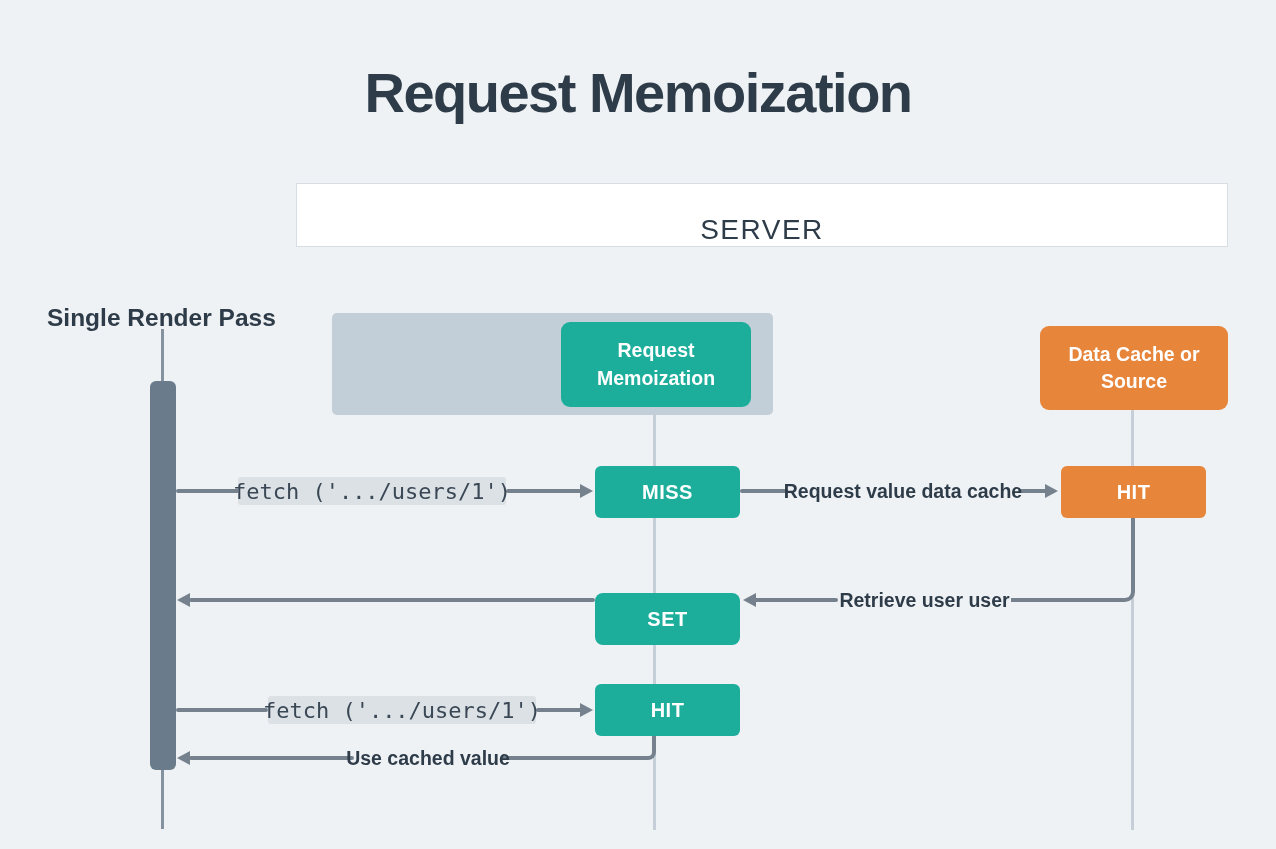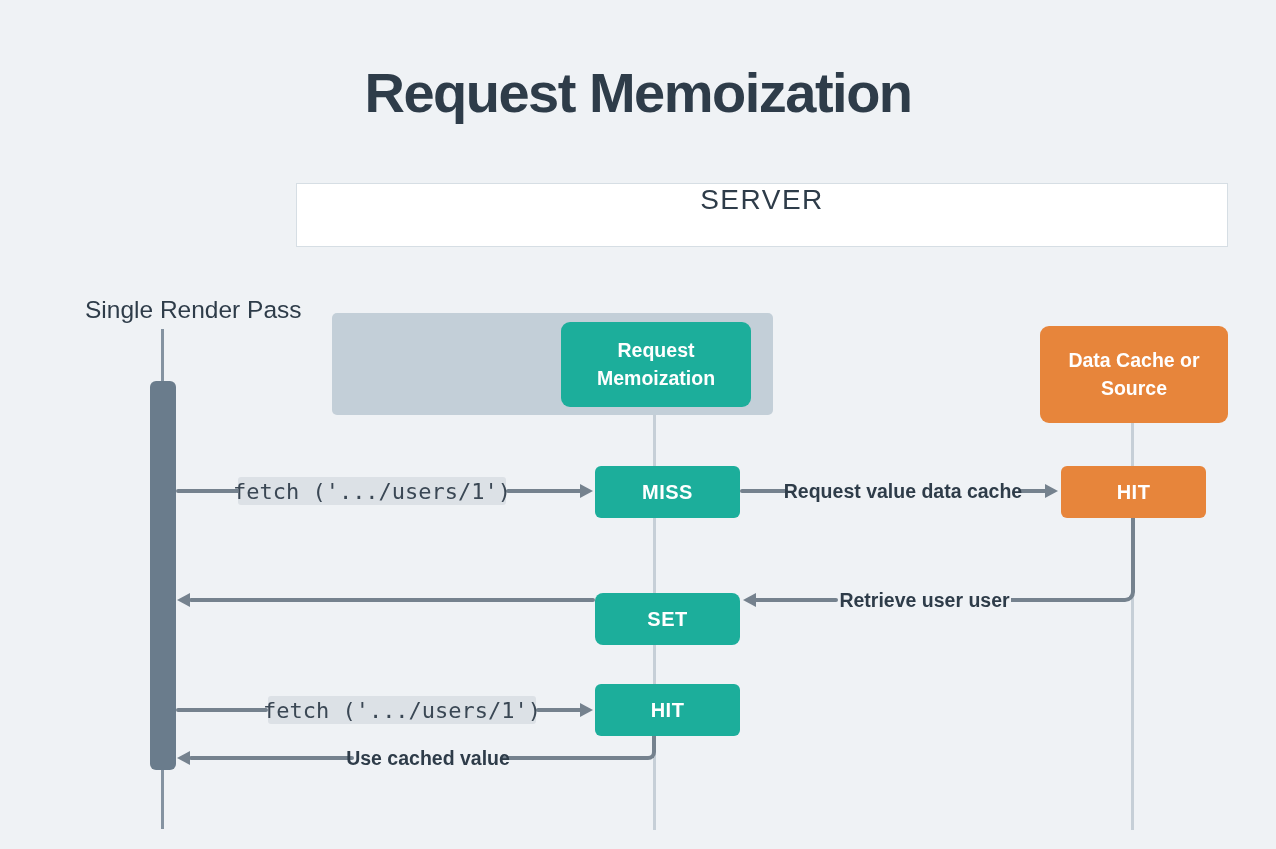--- a/index.html
+++ b/index.html
@@ -25,36 +25,35 @@
     color:#2E3C49;
     margin:0;
   }
   .server-box{
     position:absolute;
     left:296px; top:183px;
     width:932px; height:64px;
     background:#FFFFFF;
     border:1.5px solid #D6DEE4;
     box-sizing:border-box;
-    display:flex; align-items:flex-start; justify-content:center;
+    display:flex; align-items:flex-end; justify-content:center;
   }
   .server-box span{
     font-size:28px;
     font-weight:500;
     letter-spacing:1.5px;
     color:#2E3C49;
   }
   .srp-label{
     position:absolute;
-    left:47px; top:296px;
+    left:47px; top:304px;
     font-size:24.5px;
-    font-weight:400;
+    font-weight:700;
     color:#2E3C49;
     white-space:nowrap;
-    margin-left:38px;
   }
   
   .vline{position:absolute; width:3px; z-index:1;}
   .vline.dark{background:#8593A1;}
   .vline.light{background:#C6CFD7;}
   .actor-bar{
     position:absolute;
     left:150px; top:381px;
     width:26px; height:389px;
     background:#6A7C8C;
@@ -147,21 +146,21 @@
   <div class="actor-bar"></div>
   <div class="vline dark" style="left:161px; top:769px; height:60px;"></div>
 
   <div class="vline light" style="left:653px; top:407px; height:423px;"></div>
   <div class="vline light" style="left:1131px; top:409px; height:421px;"></div>
 
   <div class="panel"></div>
   <div class="panel-label">Render Process</div>
   <div class="node teal big" style="left:561px; top:322px;">Request Memoization</div>
 
-  <div class="node orange big" style="left:1040px; top:326px; width:188px; height:97px;">Data Cache or Source</div>
+  <div class="node orange big" style="left:1040px; top:326px; width:188px; height:84px;">Data Cache or Source</div>
 
   <div class="hline" style="left:176px; top:489px; width:64px;"></div>
   <div class="code-chip" style="left:238px; top:477px; width:268px;">fetch ('.../users/1')</div>
   <div class="hline" style="left:506px; top:489px; width:76px;"></div>
   <div class="ah-r" style="left:580px; top:484px;"></div>
   <div class="node teal small" style="left:595px; top:466px;">MISS</div>
   <div class="hline" style="left:740px; top:489px; width:48px;"></div>
   <div class="conn-label" style="left:788px; top:479px; width:230px;">Request value data cache</div>
   <div class="hline" style="left:1018px; top:489px; width:29px;"></div>
   <div class="ah-r" style="left:1045px; top:484px;"></div>

